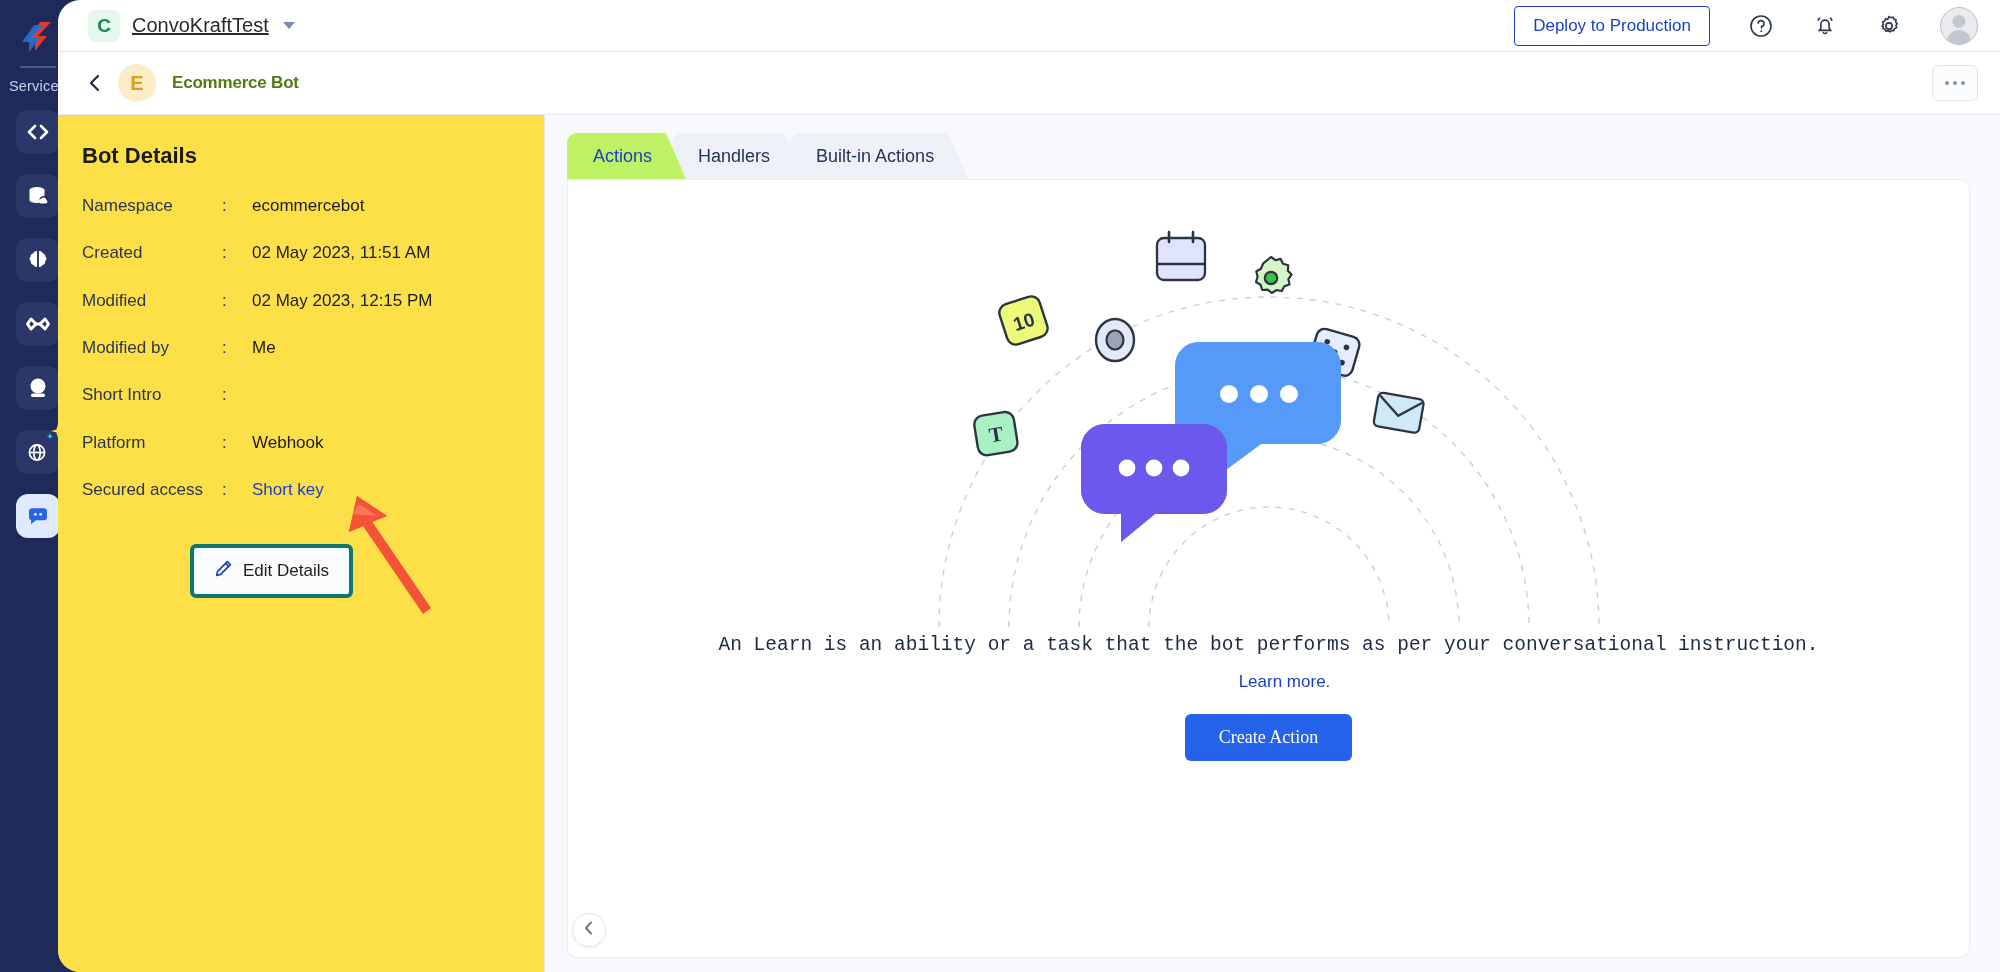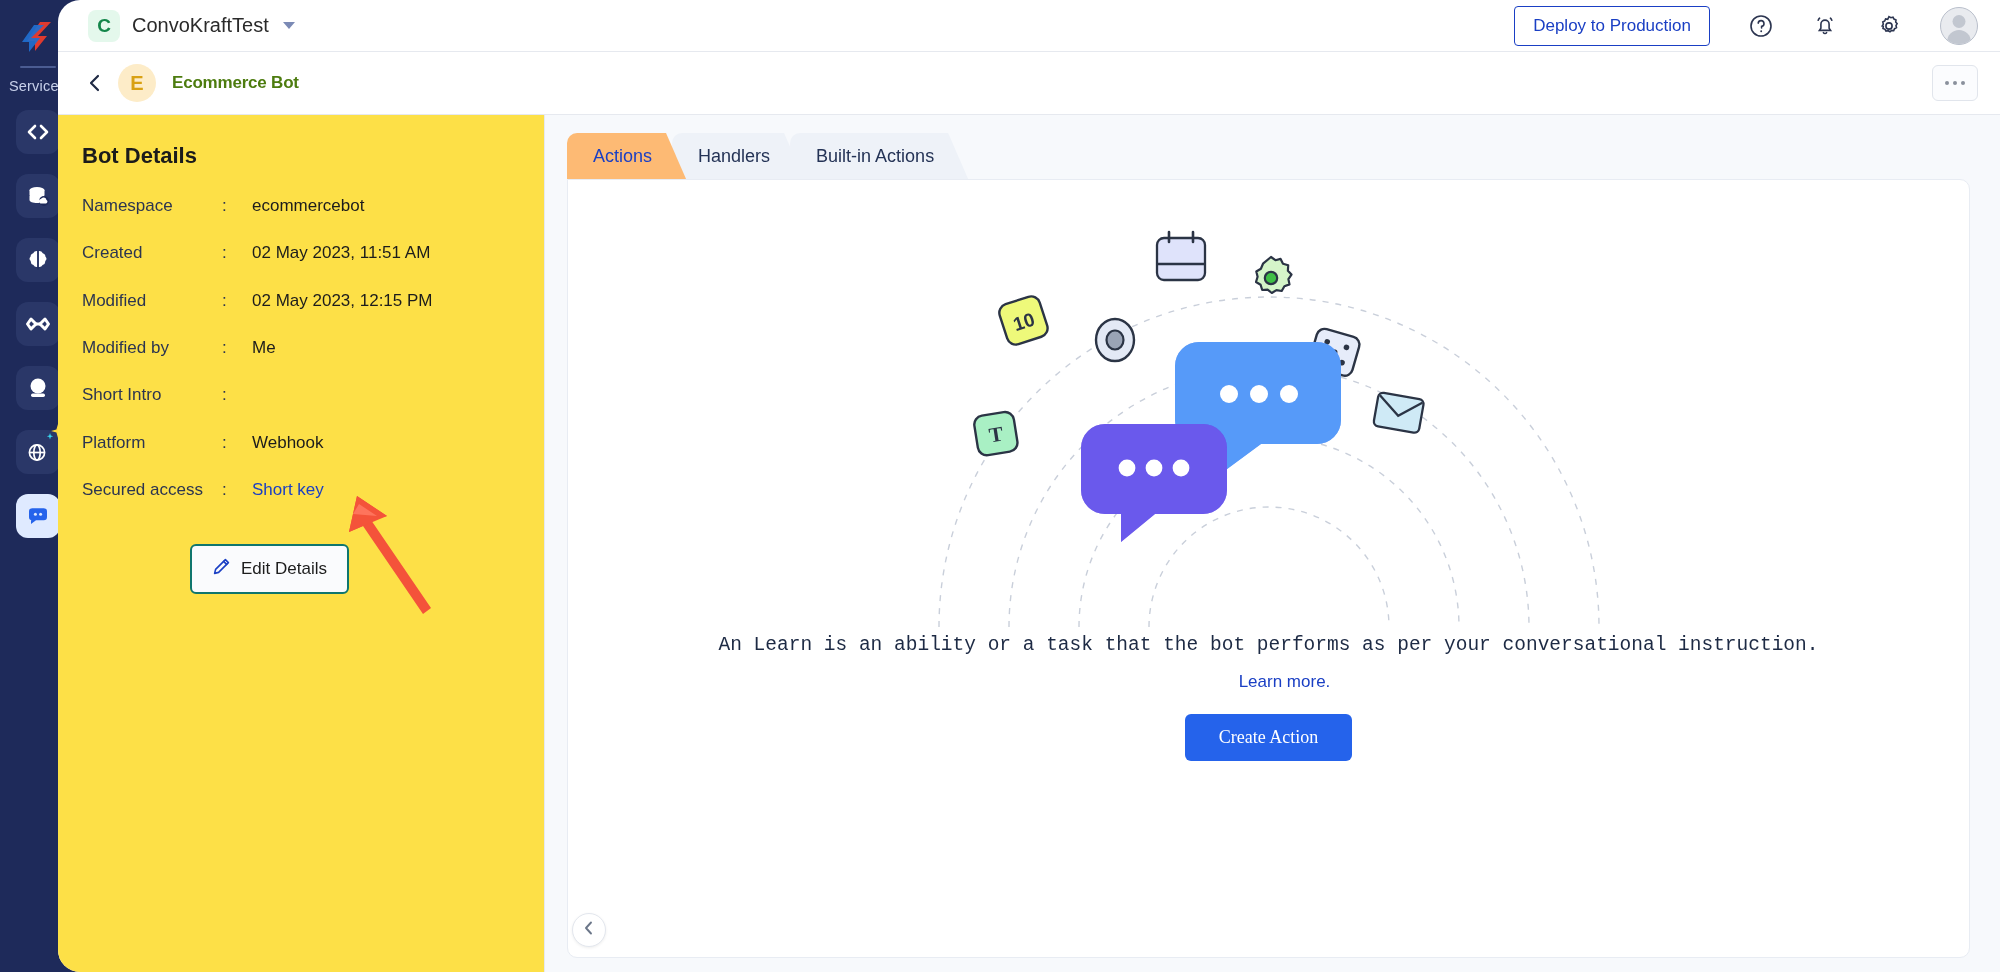--- a/index.html
+++ b/index.html
@@ -49,21 +49,21 @@
     padding: 0 22px 0 30px;
   }
   #org {
     display: flex; align-items: center; gap: 12px; cursor: pointer;
   }
   #org-badge {
     width: 32px; height: 32px; border-radius: 8px; background: #e4f8ec;
     color: #13864a; font-size: 19px; font-weight: 600;
     display: flex; align-items: center; justify-content: center;
   }
-  #org-name { font-size: 20px; color: #2a2a2a; }
+  #org-name { font-size: 20px; color: #2a2a2a; text-decoration: underline; }
   .caret-down {
     width: 0; height: 0;
     border-left: 6px solid transparent; border-right: 6px solid transparent;
     border-top: 7px solid #7b8ab5; margin-left: 2px;
   }
   #topbar-right { margin-left: auto; display: flex; align-items: center; gap: 38px; }
   #deploy-btn {
     border: 1.6px solid #1a3fc4; color: #1a3fc4; background: #fff;
     border-radius: 4px; padding: 9px 18px; font-size: 17px; cursor: pointer;
     font-family: "Liberation Sans", sans-serif; white-space: nowrap;
@@ -111,37 +111,37 @@
   }
   #details-title { font-size: 22px; font-weight: 700; color: #1b1b1b; margin-bottom: 24px; }
   .drow { display: flex; font-size: 17px; line-height: 1.55; margin-bottom: 21px; }
   .dlabel { width: 140px; flex: 0 0 140px; color: #2c3550; }
   .dcolon { width: 30px; flex: 0 0 30px; color: #2c3550; }
   .dvalue { color: #1c1c1c; max-width: 230px; }
   .dvalue.link { color: #1a3fc4; cursor: pointer; }
   #edit-details {
     margin-top: 20px; margin-left: 108px;
     display: inline-flex; align-items: center; gap: 10px;
-    border: 2px solid #0f766e; background: #fafbfd; border-radius: 6px;
+    border: 4px solid #0f766e; background: #fafbfd; border-radius: 6px;
     padding: 11px 20px; font-size: 17px; color: #1d1d1d; cursor: pointer;
     font-family: "Liberation Sans", sans-serif;
   }
   
   #annotation-arrow { position: absolute; left: 255px; top: 375px; pointer-events:none; }
 
   
   #content { flex: 1; background: #f7f9fc; position: relative; padding: 18px 30px 0 22px; }
   #tabstrip { display: flex; align-items: flex-end; height: 46px; position: relative; z-index: 3; }
   .tab {
     position: relative; height: 46px; display: flex; align-items: center;
     padding: 0 34px 0 26px; font-size: 18px; color: #243356; cursor: pointer;
     background: #eef2f8; border-radius: 10px 10px 0 0;
     margin-right: -14px; clip-path: polygon(0 0, calc(100% - 20px) 0, 100% 100%, 0 100%);
   }
-  .tab.active { background: #fdba74; color: #1a3fc4; z-index: 5; }
+  .tab.active { background: #bef264; color: #1a3fc4; z-index: 5; }
   #tabpanel {
     position: absolute; left: 22px; right: 30px; top: 64px; bottom: 14px;
     background: #ffffff; border-radius: 0 10px 10px 10px;
     border: 1px solid #e8ecf3;
     display: flex; flex-direction: column; align-items: center;
   }
   #illus { width: 700px; height: 430px; margin-top: 22px; position: relative; }
   #empty-desc {
     font-family: "Liberation Mono", monospace;
     font-size: 19.5px; color: #1d2a44; text-align: center; white-space: nowrap;

